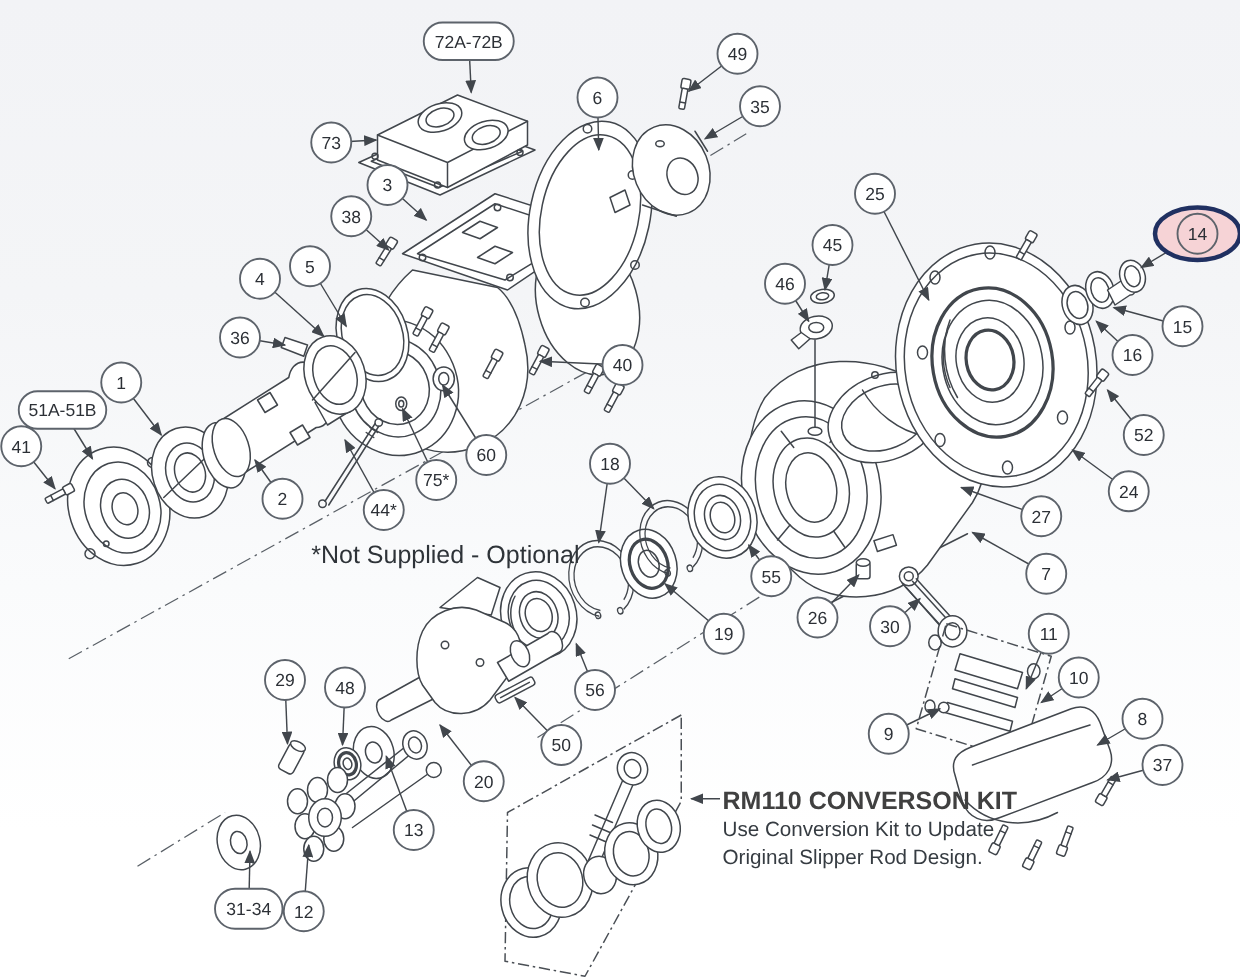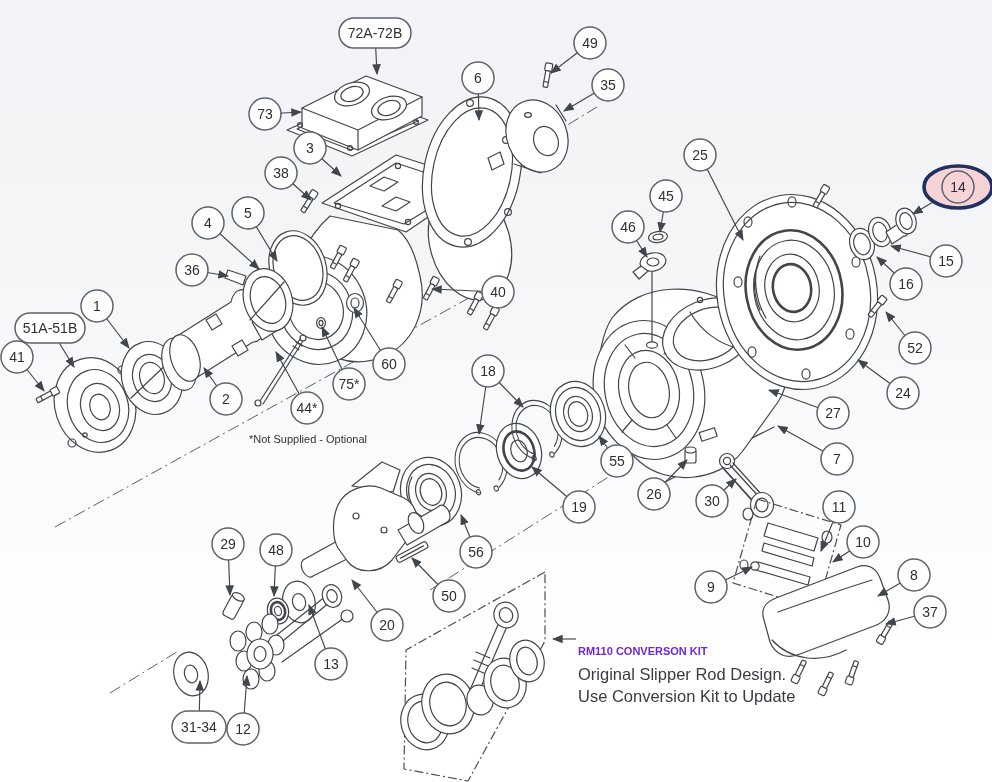--- a/index.html
+++ b/index.html
@@ -14,23 +14,23 @@
   .fw{fill:#ffffff;stroke:#41464c;stroke-width:1.2;stroke-linecap:round;stroke-linejoin:round;}
   .fw2{fill:#ffffff;stroke:#41464c;stroke-width:2.6;}
   .cl{fill:none;stroke:#5a6067;stroke-width:1;stroke-dasharray:12 4 2 4;}
   .ph{fill:none;stroke:#4a4f55;stroke-width:1.2;stroke-dasharray:9 3 2 3;stroke-linejoin:round;}
   .leader{stroke:#41464c;stroke-width:1.15;fill:none;}
   .balloon{fill:#ffffff;stroke:#5d636b;stroke-width:1.5;}
   .hl-fill{fill:#f6d3d6;}
   .hl{fill:#f6d3d6;stroke:#203061;stroke-width:3.6;}
   .balloon-label{font:14px "Liberation Sans",sans-serif;fill:#2c3036;text-anchor:middle;}
   .note{position:absolute;color:#2e3338;}
-  #note-optional{left:249px;top:433px;font-size:11px;}
+  #note-optional{left:249px;top:433px;font-size:20px;}
   #kit-block{left:578px;top:626px;font-size:16.5px;line-height:22px;color:#363c42;}
-  #kit-title{font-weight:bold;font-size:11px;color:#6d28d9;margin:14px 0 1px 0;}
+  #kit-title{font-weight:bold;font-size:20px;color:#404040;margin:4px 0 1px 0;}
 </style>
 </head>
 <body>
 
 <div id="stage">
 <svg id="diagram-svg" width="992" height="782" viewBox="0 0 992 782">
   <defs>
     <marker id="arrow" viewBox="0 0 10 8" refX="9" refY="4" markerWidth="9.5" markerHeight="7.5" orient="auto">
       <path d="M0,0 L10,4 L0,8 Z" fill="#41464c"></path>
     </marker>
@@ -575,16 +575,16 @@
           <circle cx="243" cy="729" r="16" class="balloon"></circle>
           <text x="243" y="734" class="balloon-label">12</text>
         </g>
       </g>
 </svg>
 
 <div class="note" id="note-optional">*Not Supplied - Optional</div>
 
 <div class="note" id="kit-block">
   <div id="kit-title">RM110 CONVERSON KIT</div>
+  <div>Use Conversion Kit to Update</div>
   <div>Original Slipper Rod Design.</div>
-  <div>Use Conversion Kit to Update</div>
 </div>
 </div>
 
 </body></html>

